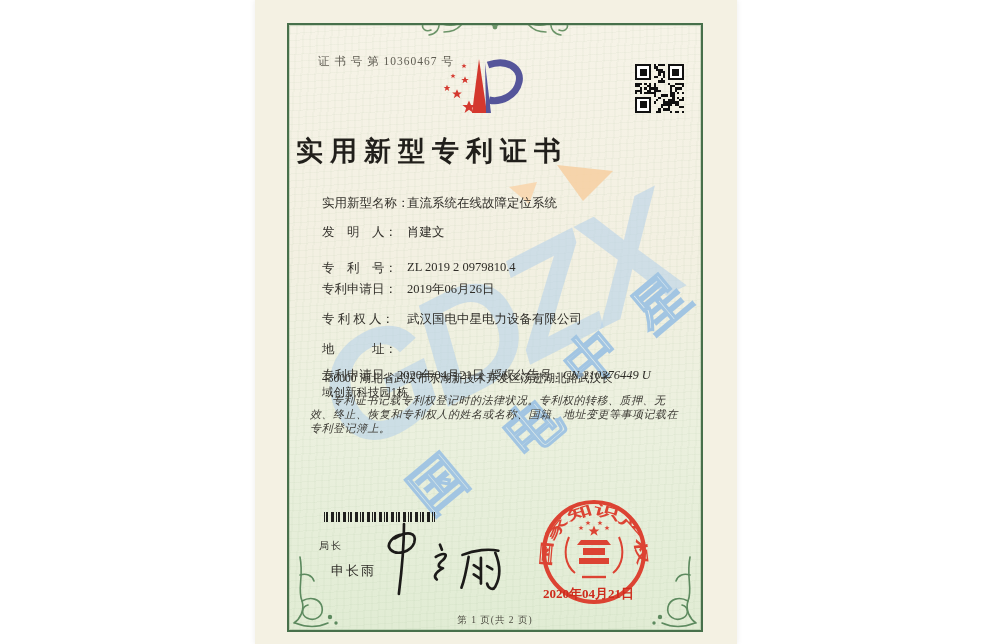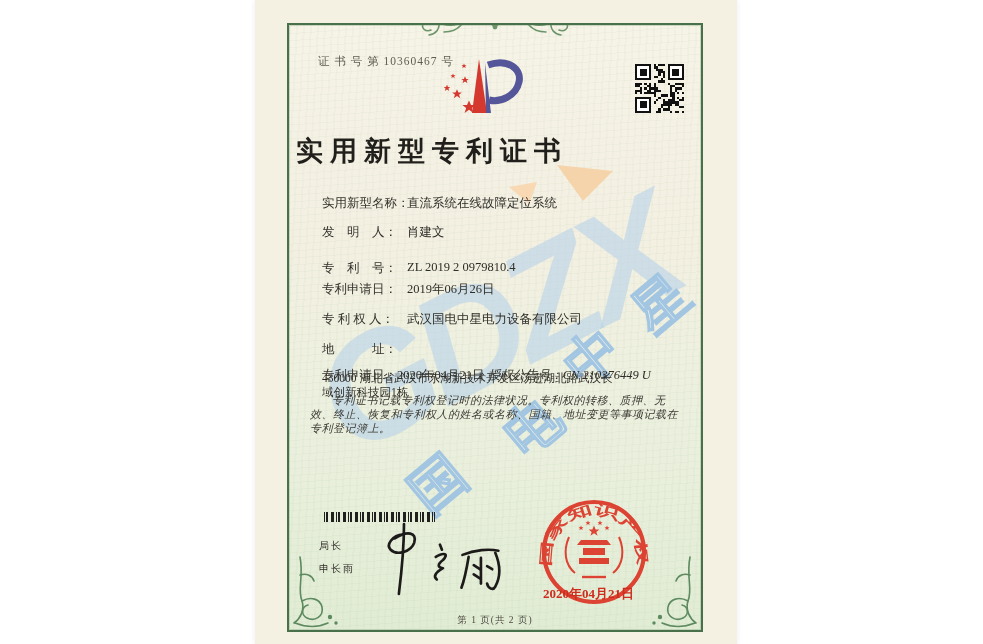--- a/index.html
+++ b/index.html
@@ -42,21 +42,21 @@
   .row.addr{white-space:normal;}
   .row.addr .val{display:inline-block;width:300px;font-size:11.5px;line-height:13.5px;white-space:normal;margin-top:14px;}
   .row.grant .pair2{font-style:italic;}
   .paras{
     position:absolute;left:21px;top:368px;width:372px;
     font-size:11px;line-height:14.2px;color:#3c3a34;font-style:italic;
   }
   .paras p{margin:0;text-indent:2em;letter-spacing:.5px;}
   .barcode{position:absolute;left:35px;top:487px;}
   .signer-title{position:absolute;left:30px;top:514px;font-size:10px;color:#2e2c27;letter-spacing:2px;}
-  .signer-name{position:absolute;left:30px;top:537px;font-size:10px;color:#2e2c27;letter-spacing:2px;}
+  .signer-name{position:absolute;left:42px;top:537px;font-size:13px;color:#2e2c27;letter-spacing:2px;}
   .sig{position:absolute;left:80px;top:495px;}
   .seal{position:absolute;left:250px;top:472px;opacity:.93;}
   .seal-date{position:absolute;left:254px;top:560px;width:110px;font-size:13px;font-weight:bold;color:#ce2c1d;white-space:nowrap;}
   .footer{position:absolute;left:0;top:589px;width:100%;text-align:center;font-size:9.5px;color:#4c4b41;letter-spacing:1px;}
   .ornament-top{position:absolute;left:50%;top:-14px;transform:translateX(-50%);}
   .corner{position:absolute;bottom:1px;}
   .corner.left{left:1px;}
   .corner.right{right:1px;transform:scaleX(-1);}
 </style>
 </head>

